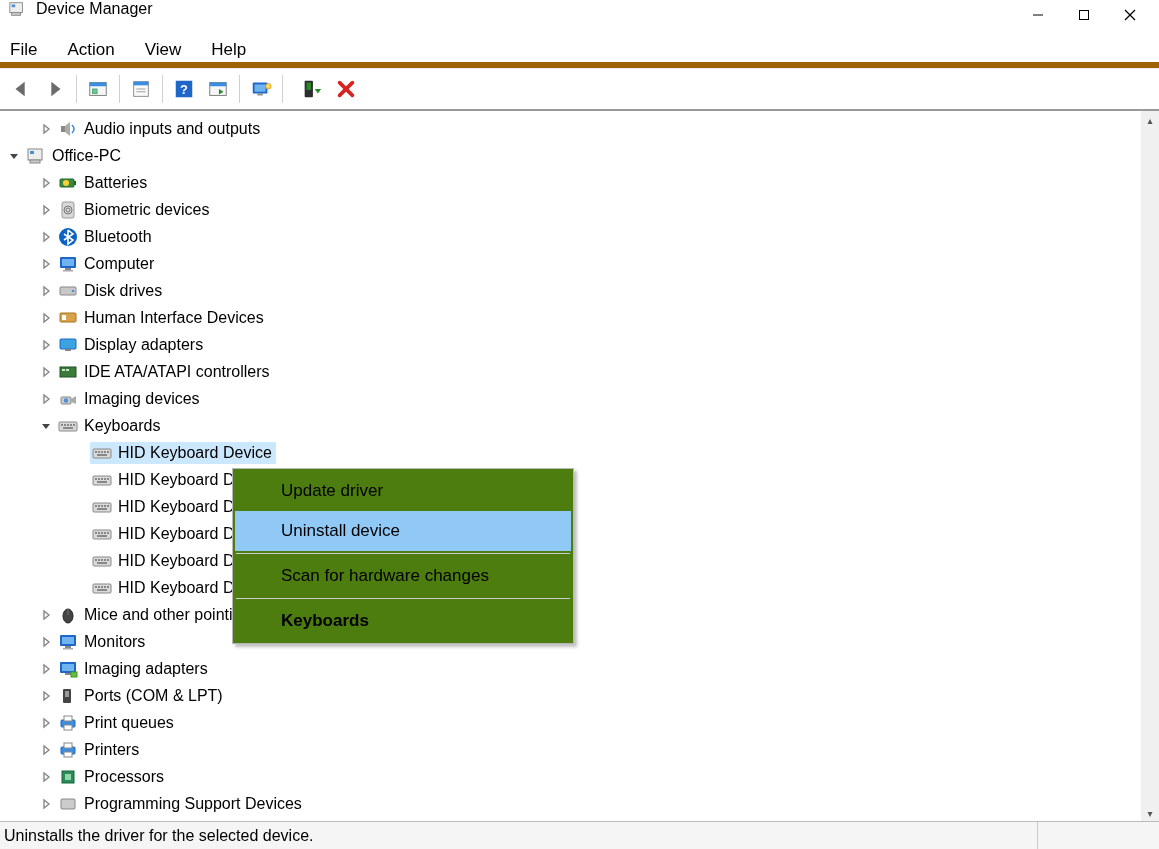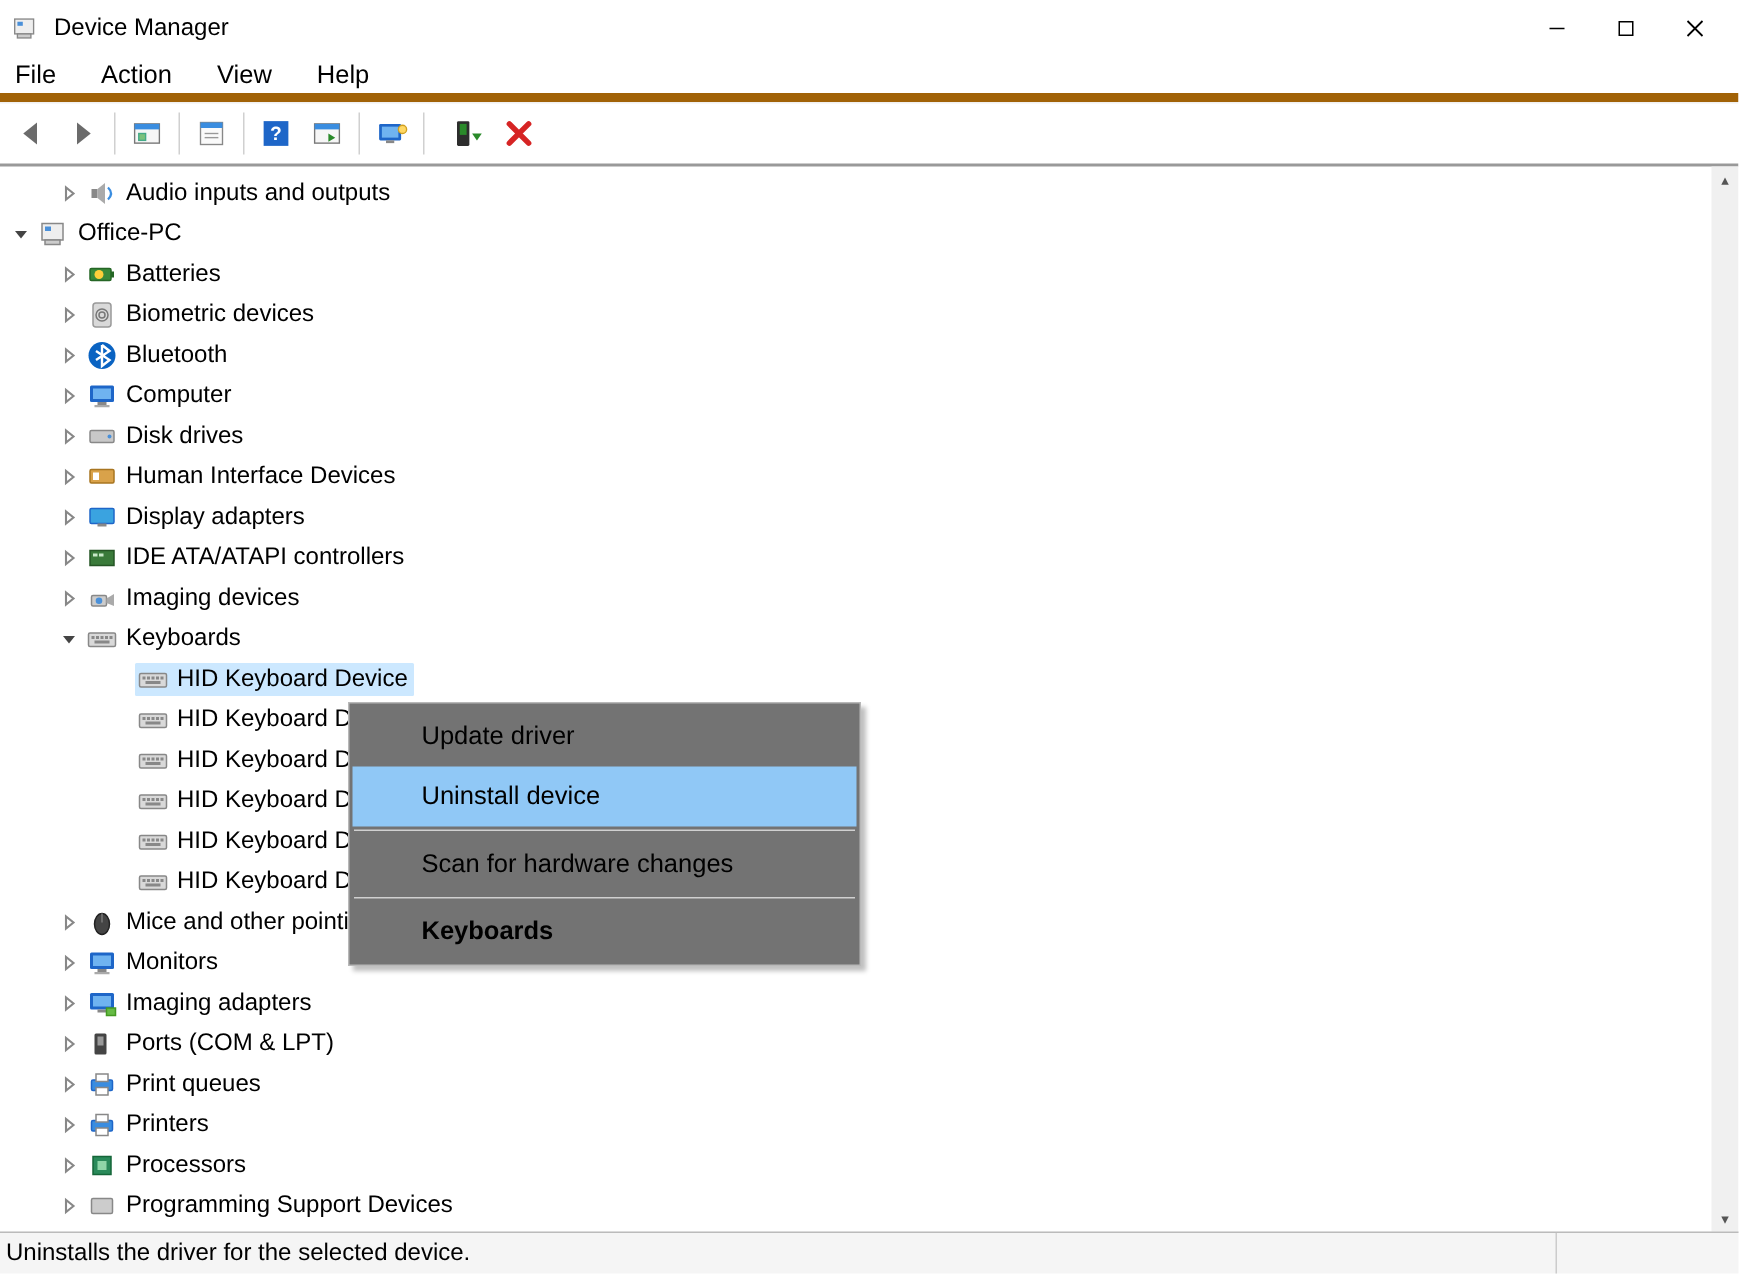--- a/index.html
+++ b/index.html
@@ -10,21 +10,21 @@
     background: #fff;
     color: #000;
     overflow: hidden;
     width: 1159px;
     height: 849px;
   }
   
   .titlebar {
     height: 38px;
     display: flex;
-    align-items: center;
+    align-items: flex-start;
     padding: 0 6px 0 8px;
   }
   .titlebar .app-icon {
     width: 18px; height: 18px;
     margin-right: 10px;
   }
   .titlebar .app-title {
     flex: 0 0 auto;
     font-size: 16px;
   }
@@ -124,21 +124,21 @@
   .tree-row .label { }
   .depth0 { padding-left: 2px; }
   .depth1 { padding-left: 34px; }
   .depth2 { padding-left: 86px; } 
   
   .context-menu {
     position: absolute;
     left: 232px;
     top: 468px;
     width: 342px;
-    background: #737373;
+    background: #4d7c0f;
     border: 1px solid #b8b8b8;
     box-shadow: 3px 3px 3px rgba(0,0,0,0.25);
     padding: 2px;
     z-index: 10;
     font-size: 17px;
   }
   .context-menu .cmenu-item {
     height: 40px;
     display:flex; align-items:center;
     padding: 0 12px 0 46px;

